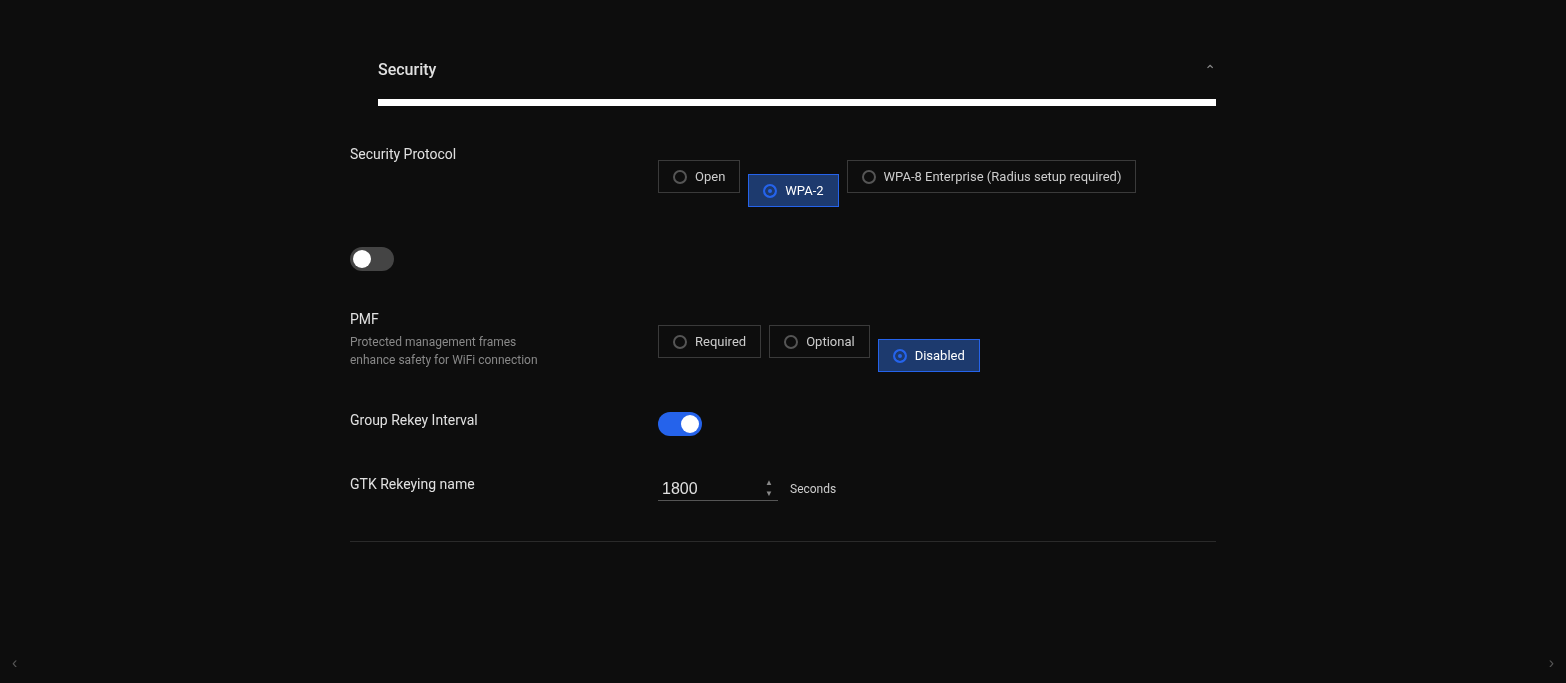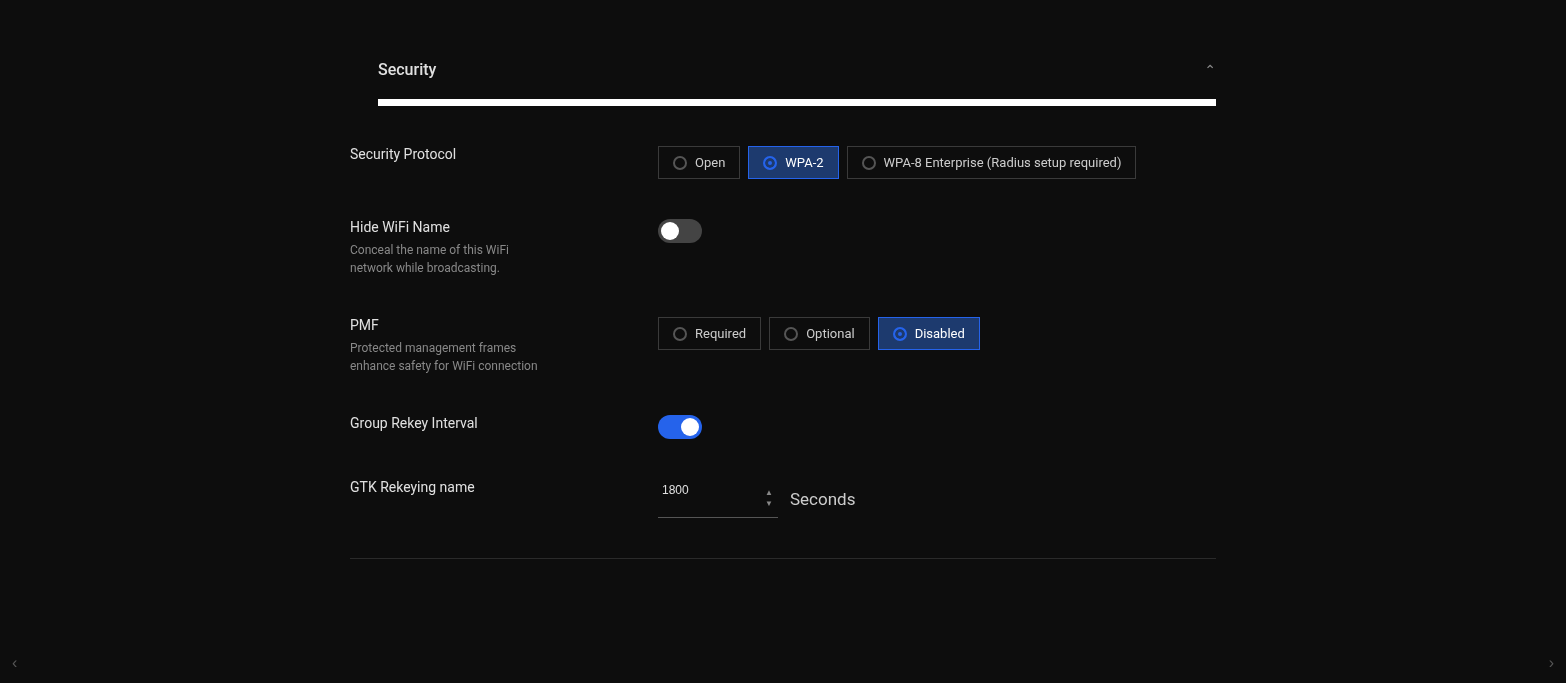--- a/index.html
+++ b/index.html
@@ -123,20 +123,21 @@
       background: transparent;
       color: #ccc;
       font-size: 13px;
       transition: border-color 0.2s;
     }
 
     .radio-option.selected {
       border-color: #2563eb;
       background: #1d3a6e;
       color: #fff;
+      margin-top: 28px;
     }
 
     .radio-option input[type="radio"] {
       appearance: none;
       width: 14px;
       height: 14px;
       border-radius: 50%;
       border: 2px solid #555;
       background: transparent;
       cursor: pointer;
@@ -202,22 +203,22 @@
       position: relative;
       display: flex;
       align-items: center;
     }
 
     .number-input {
       background: transparent;
       border: none;
       border-bottom: 1px solid #555;
       color: #e0e0e0;
-      font-size: 12px;
-      padding: 4px 24px 20px 4px;
+      font-size: 16px;
+      padding: 4px 24px 2px 4px;
       width: 120px;
       outline: none;
       text-align: left;
     }
 
     .spinner-buttons {
       position: absolute;
       right: 2px;
       display: flex;
       flex-direction: column;
@@ -229,21 +230,21 @@
       border: none;
       color: #888;
       font-size: 8px;
       cursor: pointer;
       line-height: 1;
       padding: 1px 3px;
     }
 
     .unit-label {
       color: #ccc;
-      font-size: 17px;
+      font-size: 12px;
     }
 
     
     .bottom-divider {
       border: none;
       border-top: 1px solid #2a2a2a;
       margin-top: 20px;
     }
 
     
@@ -284,27 +285,20 @@
             <input type="radio" name="security_protocol" style="">
             <span>WPA-8 Enterprise (Radius setup required)</span>
           </label>
         </div>
 
 
       </div>
     </div>
 
     <div class="setting-row">
-      <div class="setting-label-col">
-        <div class="setting-label">Hide WiFi Name</div>
-        <div class="setting-description">
-          <span>Conceal the name of this WiFi</span><br>
-          <span>network while broadcasting.</span>
-        </div>
-      </div>
       <div class="setting-control-col">
         <label class="toggle-switch">
           <input type="checkbox" style="">
           <span class="toggle-slider"></span>
         </label>
       </div>
     </div>
 
     <div class="setting-row">
       <div class="setting-label-col">

